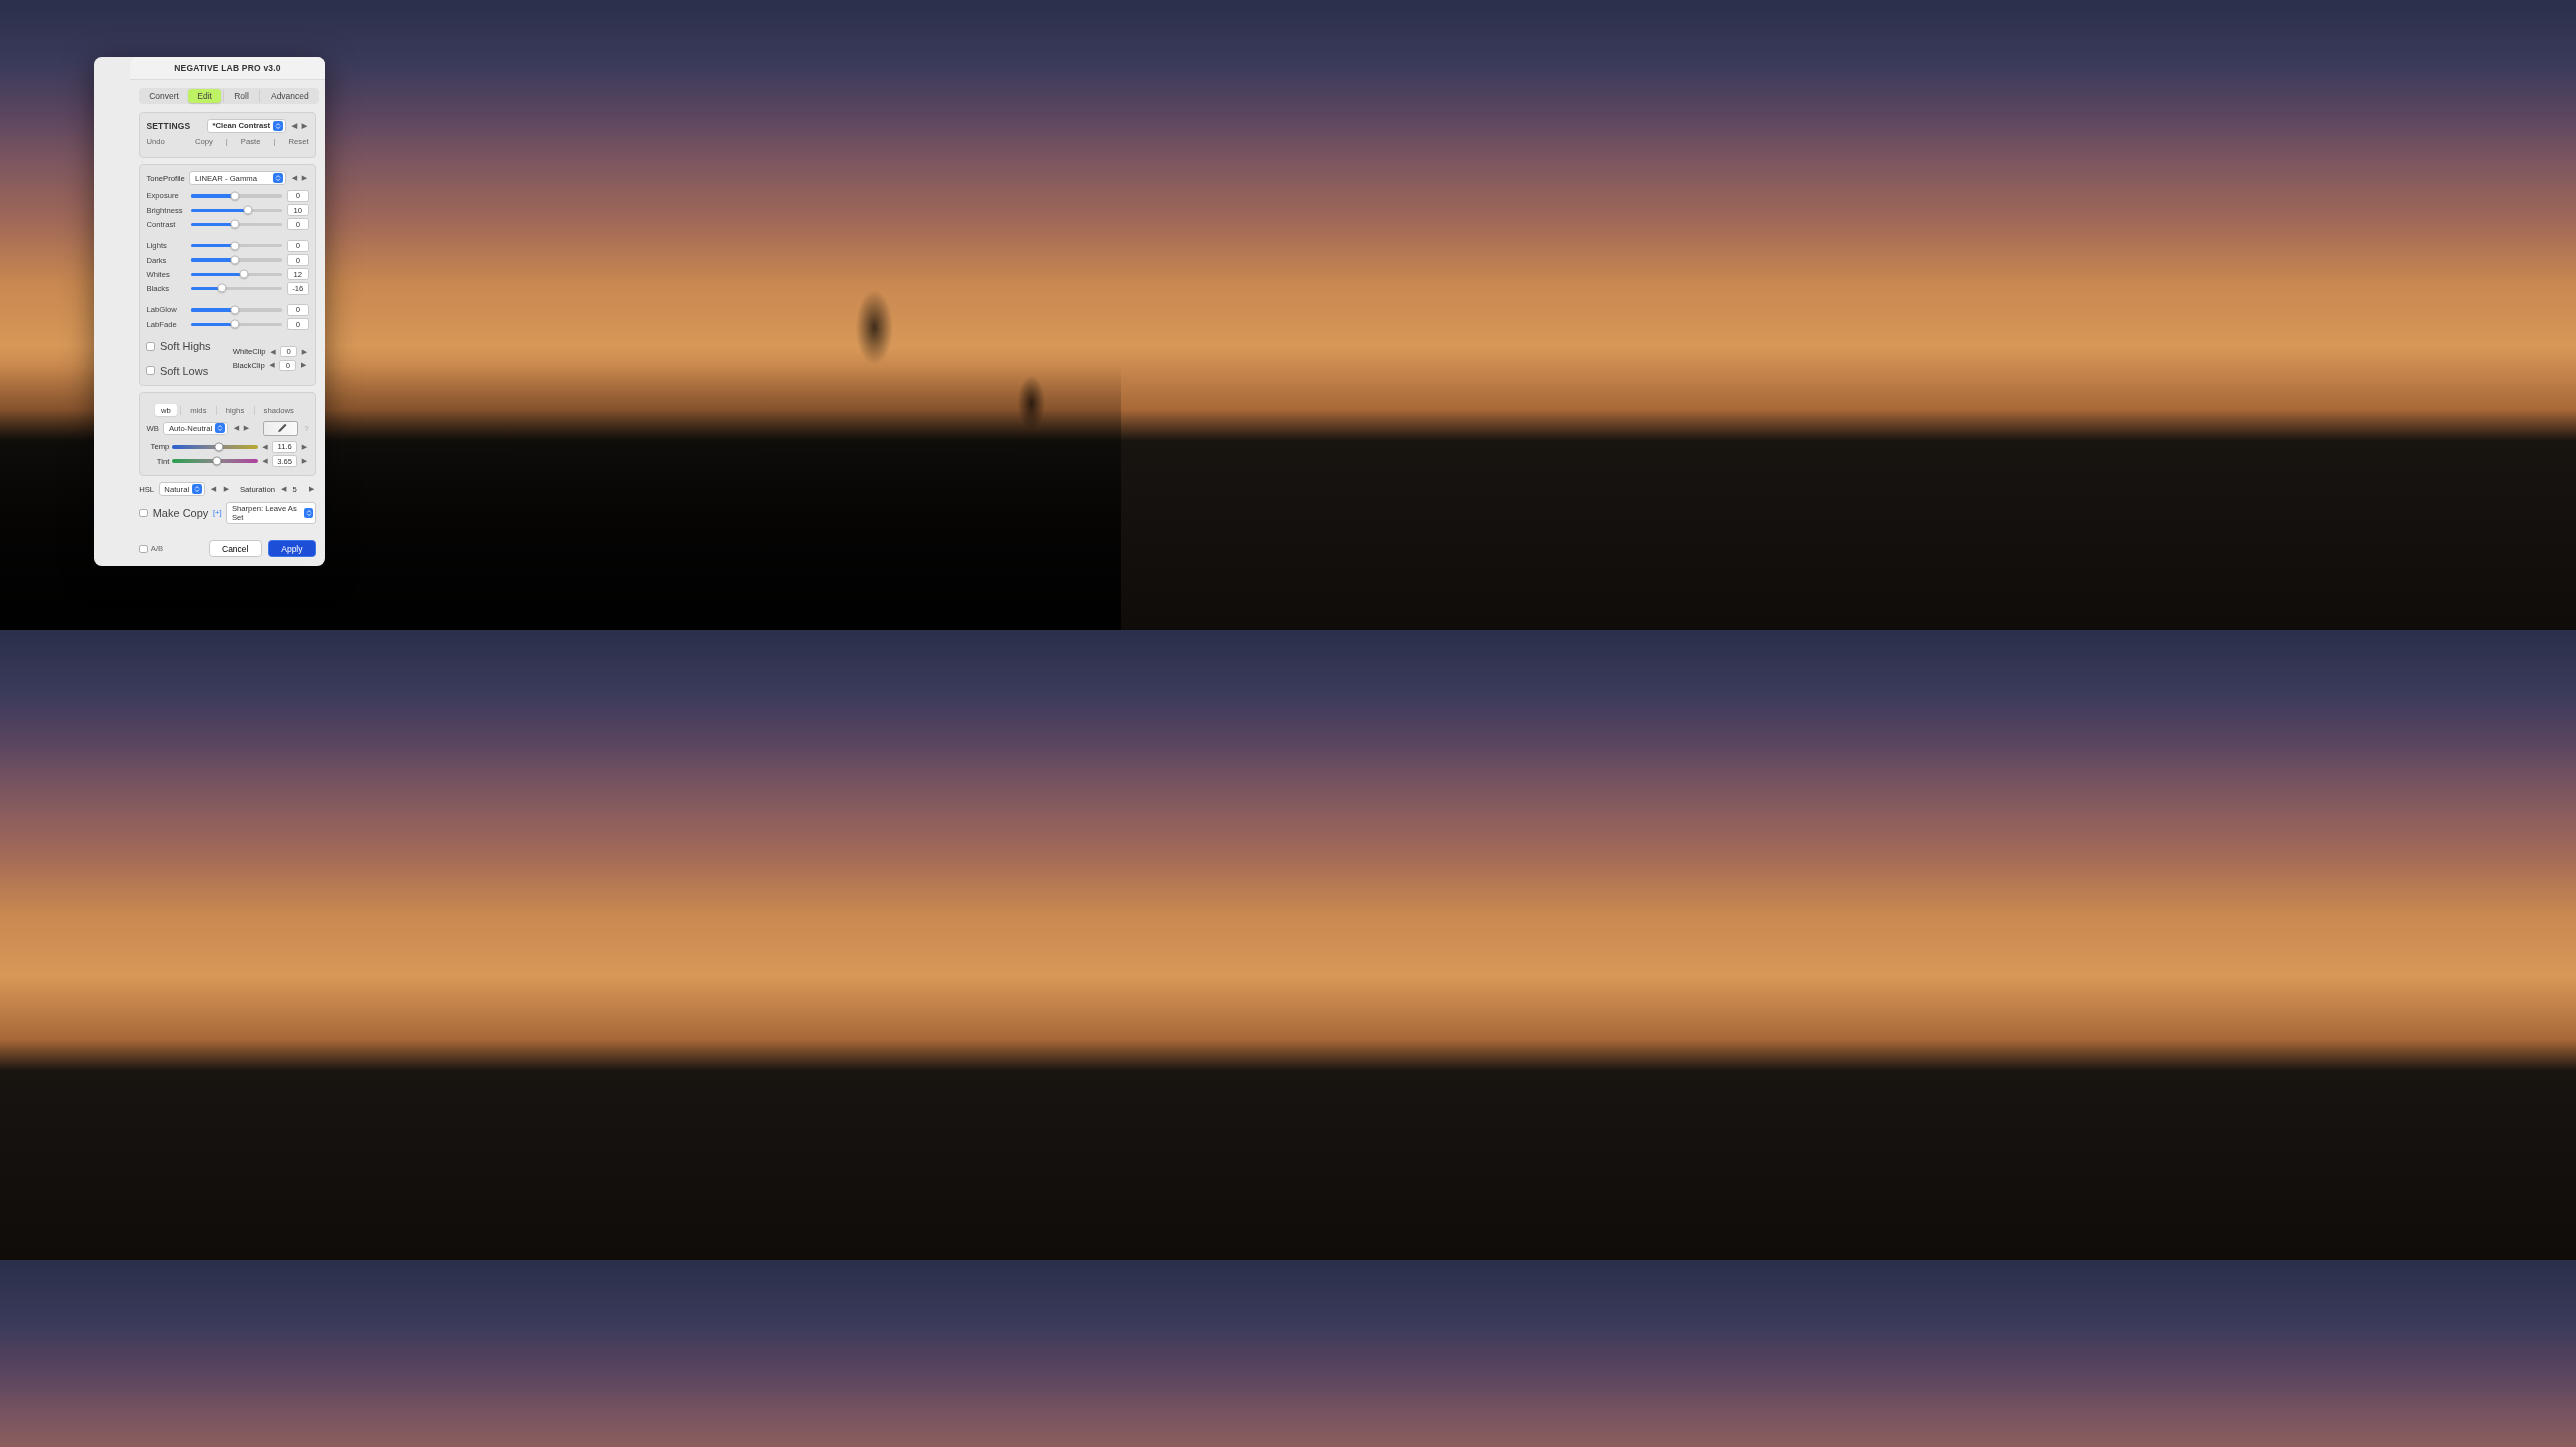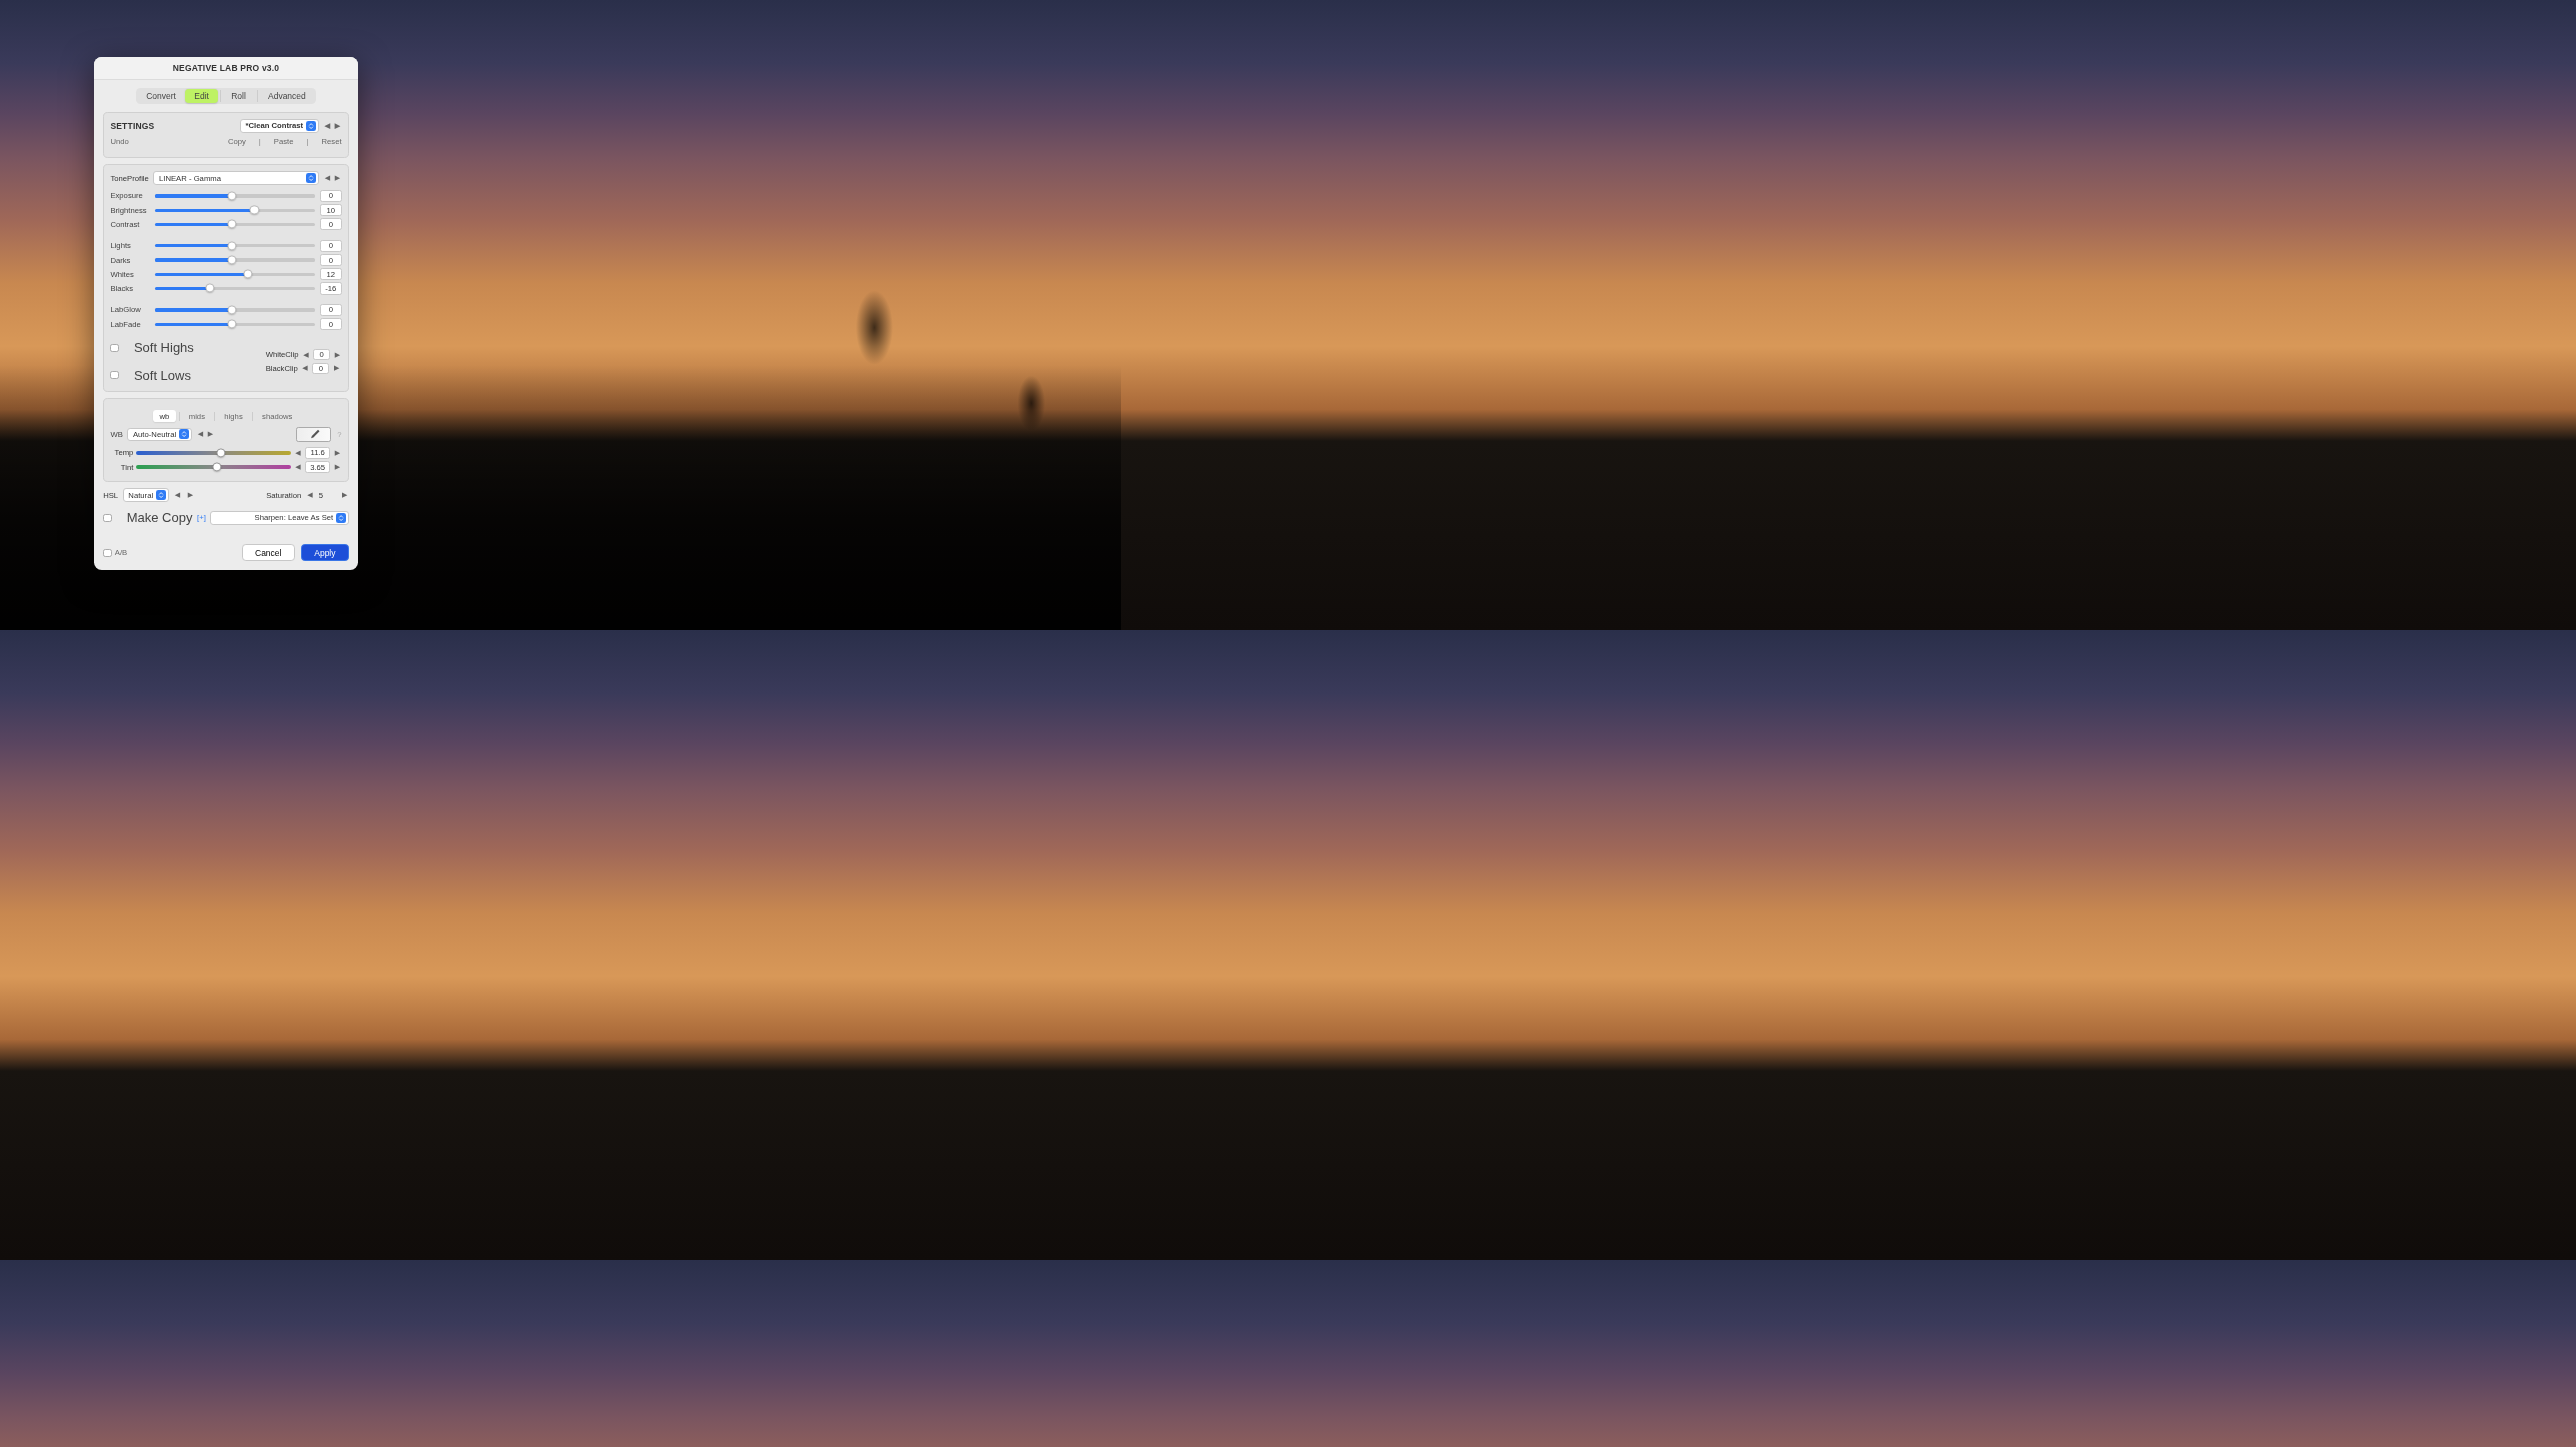--- a/index.html
+++ b/index.html
@@ -24,26 +24,27 @@
     height: 60%;
     background:
       radial-gradient(ellipse 31px 62px at 78% 20%, rgba(0,0,0,0.7) 0%, transparent 60%),
       radial-gradient(ellipse 23px 46px at 92% 40%, rgba(0,0,0,0.7) 0%, transparent 60%),
       linear-gradient(to top, rgba(0,0,0,0.95) 0%, rgba(0,0,0,0.7) 30%, transparent 70%);
   }
   .dialog {
     position: absolute;
     left: 94px;
     top: 57px;
-    width: 264px;
+    width: 231px;
     background: #ececec;
     border-radius: 7.7px;
     box-shadow: 0 7.7px 31px rgba(0,0,0,0.5);
     font-size: 8.5px;
     color: #333;
+    padding-left: 36px;
   }
   .titlebar {
     text-align: center;
     padding: 6.2px 0;
     font-weight: 600;
     font-size: 8.5px;
     letter-spacing: 0.2px;
     border-bottom: 0.8px solid #dcdcdc;
     background: #f2f2f2;
     border-radius: 7.7px 7.7px 0 0;
@@ -145,21 +146,21 @@
   .slider-row .val {
     width: 21.6px;
     text-align:center;
     font-size:7.7px;
     background:#fff;
     border:0.8px solid #c8c8c8;
     border-radius:2.3px;
     padding:0.8px 0;
   }
   .gap { height:6.2px; }
-  .check-row { display:flex; align-items:center; gap:15px; font-size:13px; color:#444; margin:2.3px 0; }
+  .check-row { display:flex; align-items:center; gap:5px; font-size:11px; color:#444; margin:2.3px 0; }
   .checkbox { width:8.5px;height:8.5px;border:0.8px solid #aaa;border-radius:2.3px;background:#fff; }
   .clip-row { display:flex; justify-content:space-between; align-items:center; }
   .clip-left { display:flex; gap:7.7px; flex-direction:column;}
   .clip-right { display:flex; flex-direction:column; gap:2.3px; }
   .clip-item { display:flex; align-items:center; gap:3.1px; font-size:7.7px; }
   .clip-item .mini-val { width:17px; text-align:center; background:#fff;border:0.8px solid #c8c8c8;border-radius:2.3px;padding:0 0; font-size:7.7px;}
   .subtabs { display:flex; justify-content:center; gap:0; margin:4.6px 0; font-size:7.7px; }
   .subtab { padding:1.5px 6.2px; color:#666; cursor:pointer; border-radius:3.1px; }
   .subtab.active { background:#fff; box-shadow:0 0.8px 1.5px rgba(0,0,0,0.1); color:#333; }
   .subtabs .sdiv { width:0.8px;background:#ccc;margin:1.5px 3.1px; }

